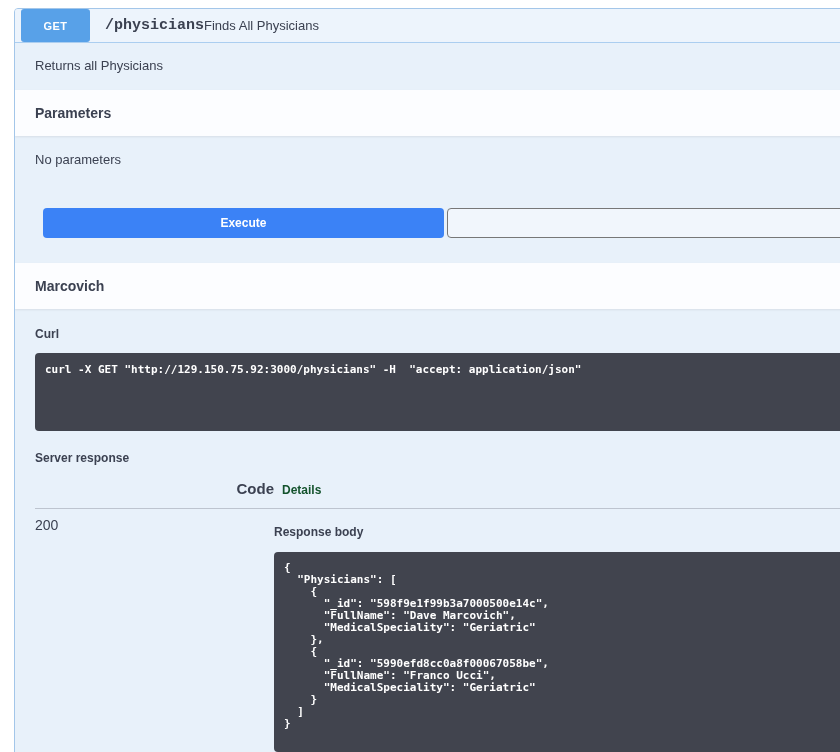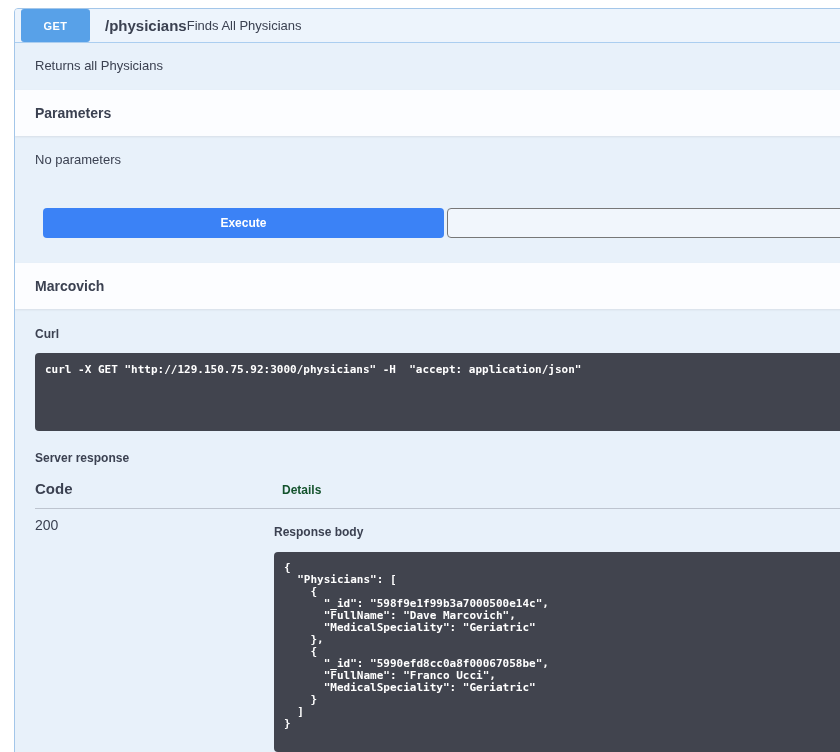--- a/index.html
+++ b/index.html
@@ -36,21 +36,21 @@
     display:flex; align-items:center; justify-content:center;
     background:#58a1e8;
     border-radius:3px;
     color:#ffffff;
     font-size:11px;
     font-weight:700;
     letter-spacing:0.5px;
   }
   .op-path {
     margin-left:15px;
-    font-family:Liberation Sans, sans-serif;
+    font-family:Liberation Mono, monospace;
     font-size:15px;
     font-weight:700;
     color:#3b4151;
   }
   .op-desc {
     font-size:13px;
     color:#3b4151;
   }
   
   .op-description {
@@ -137,20 +137,21 @@
     display:flex;
     padding-bottom:11px;
     border-bottom:1px solid rgba(59,65,81,0.25);
   }
   .col-code { width:239px; }
   .code-header {
     font-size:15px;
     font-weight:700;
     line-height:16px;
     color:#3b4151;
+    text-align:right;
   }
   .details-header {
     font-size:12px;
     font-weight:700;
     color:#14532d;
     align-self:flex-end;
     line-height:14px;
     margin-left:8px;
   }
   .resp-tbody {

